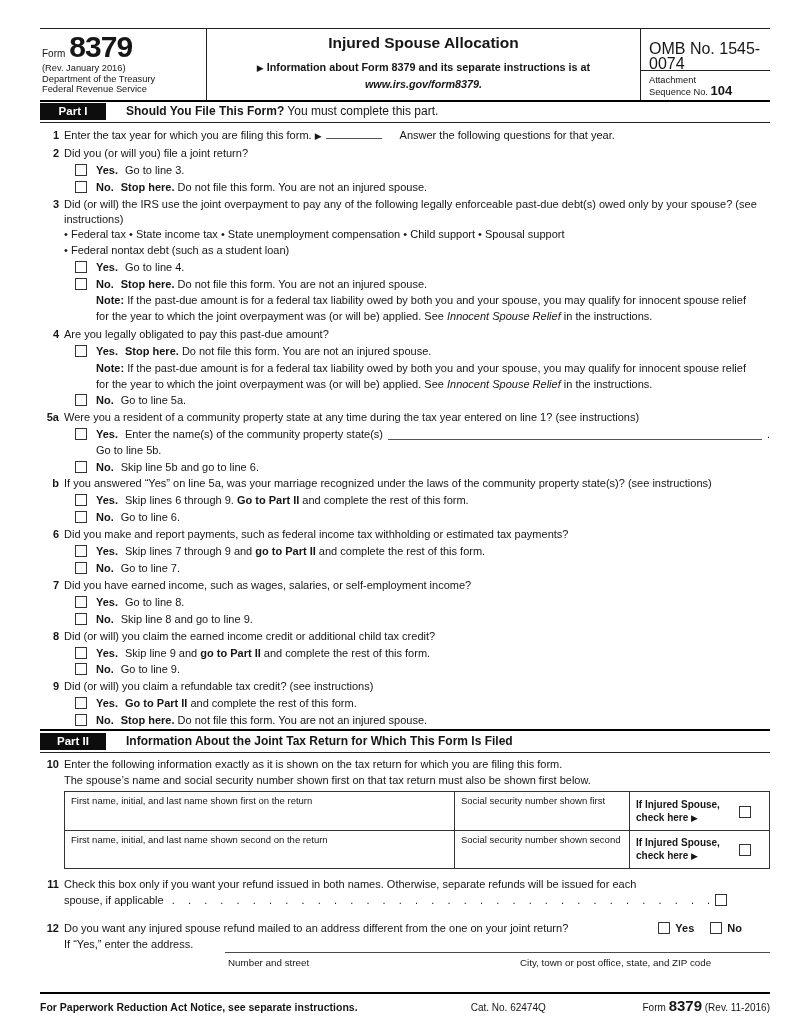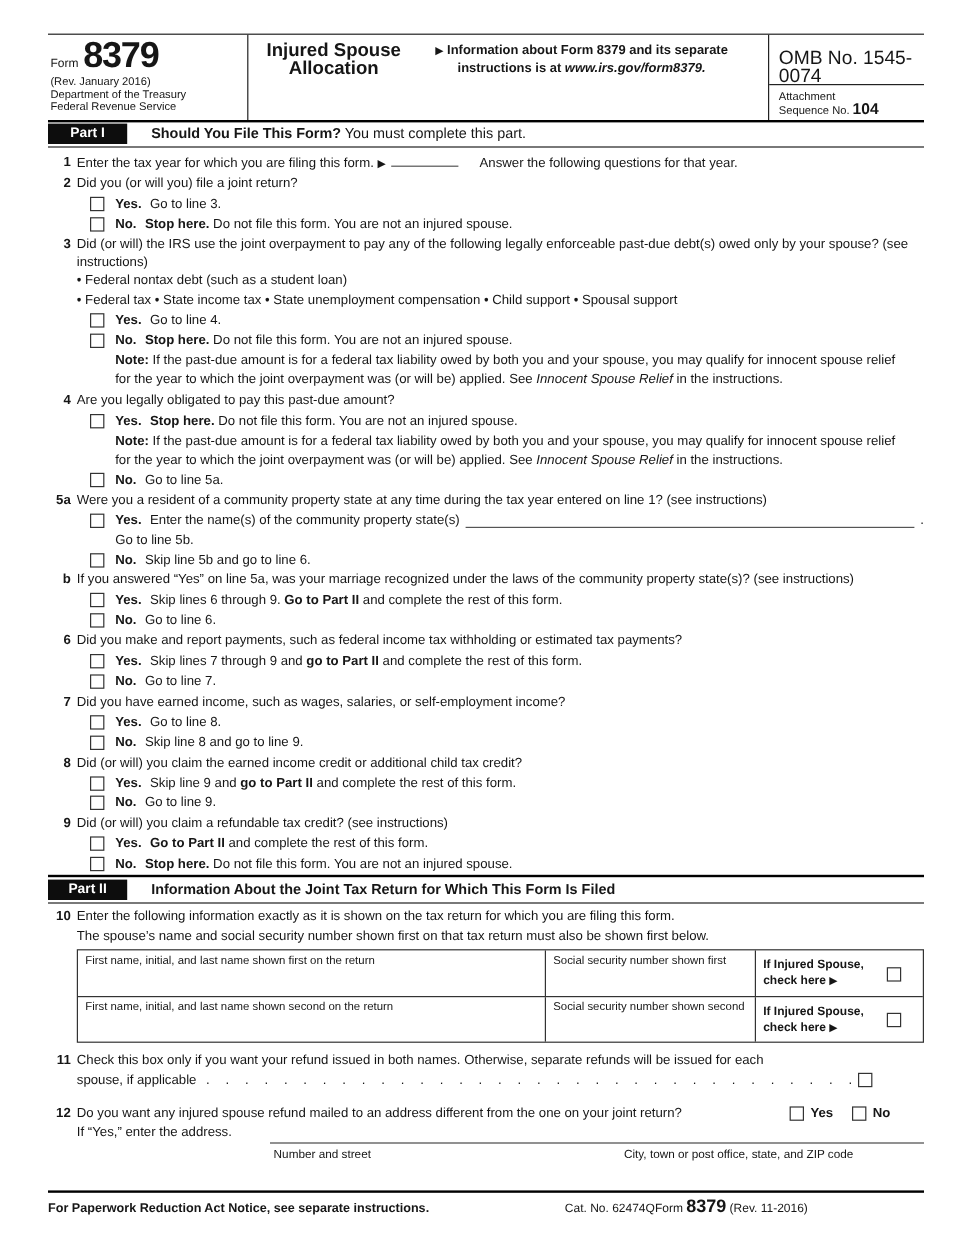--- a/index.html
+++ b/index.html
@@ -6,21 +6,21 @@
   html,body{background:#e8e8e8}
   body{font-family:"Liberation Sans","DejaVu Sans",sans-serif;color:#161616;-webkit-font-smoothing:antialiased}
   .page{width:800px;height:1035px;background:#fff;margin:0 auto;padding:28px 30px 20px 40px;display:flex;flex-direction:column;font-size:11px;line-height:15.4px}
   
   .hdr{display:grid;grid-template-columns:167px 1fr 130px;border-top:1.5px solid #222;border-bottom:2.4px solid #000;height:74px}
   .hdr-left{border-right:1.2px solid #222;padding:3px 4px 2px 2px}
   .form-word{font-size:10px;margin-right:4px}
   .form-num{font-size:30px;font-weight:bold;letter-spacing:-1px;line-height:30px}
   .small9{font-size:9.3px;line-height:10.5px}
   .rev{margin-top:1px}
-  .hdr-center{padding:6px 10px 2px;display:flex;flex-direction:row;justify-content:space-between}
+  .hdr-center{padding:6px 10px 2px;display:flex;flex-direction:column;justify-content:space-between}
   .form-title{font-size:15.5px;font-weight:bold;text-align:center}
   .info-line{font-size:10.8px;font-weight:bold;text-align:center;padding-bottom:6px}
   .info-line .i{font-style:italic}
   .hdr-right{border-left:1.2px solid #222;display:flex;flex-direction:column}
   .omb{font-size:16px;padding:12px 0 0 8px;height:42px;border-bottom:1.2px solid #222}
   .attach{font-size:9.3px;line-height:10.5px;padding:4px 0 0 8px}
   .seq-num{font-size:13px;font-weight:bold}
   
   .partbar{display:flex;align-items:center;border-bottom:1.2px solid #222;padding:1px 0 2px;margin-bottom:3px}
   .partbar.thicktop{border-top:2.3px solid #000;padding-top:2px}
@@ -67,21 +67,21 @@
   .yn .ynlabel:last-child{margin-right:0}
   .addr-row{display:flex;align-items:flex-end;margin-top:1px}
   .addr-intro{flex:none;width:161px}
   .addr-line{flex:1;border-bottom:1.8px solid #4a4a4a;height:14px}
   .addr-labels{display:flex;margin-left:161px;font-size:9.8px;padding-top:2px}
   .addr-label-1{flex:none;width:295px;padding-left:3px}
   
   .footer{margin-top:auto;border-top:2.3px solid #000;padding-top:4px;display:flex;align-items:baseline}
   .foot-left{width:59%;font-size:10.5px;font-weight:bold}
   .foot-cat{font-size:10px}
-  .foot-right{flex:1;text-align:left;font-size:10px}
+  .foot-right{flex:1;text-align:right;font-size:10px}
   .foot-num{font-size:15px;font-weight:bold}
 </style>
 </head>
 <body>
 
 <div class="page">
 
   <div class="hdr">
     <div class="hdr-left">
       <div>
@@ -132,22 +132,22 @@
         <span class="optlabel">No.</span>
         <span><span class="b">Stop here.</span><span> Do not file this form. You are not an injured spouse.</span></span>
       </div>
     </div>
   </div>
 
   <div class="line">
     <span class="num">3</span>
     <div class="content">
       <div class="q w2">Did (or will) the IRS use the joint overpayment to pay any of the following legally enforceable past-due debt(s) owed only by your spouse? (see instructions)</div>
+      <div>• Federal tax  • State income tax  • State unemployment compensation  • Child support  • Spousal support</div>
       <div>• Federal nontax debt (such as a student loan)</div>
-      <div>• Federal tax  • State income tax  • State unemployment compensation  • Child support  • Spousal support</div>
       <div class="opt">
         <span class="cb"></span>
         <span class="optlabel">Yes.</span>
         <span>Go to line 4.</span>
       </div>
       <div class="opt">
         <span class="cb"></span>
         <span class="optlabel">No.</span>
         <span><span class="b">Stop here.</span><span> Do not file this form. You are not an injured spouse.</span></span>
       </div>

